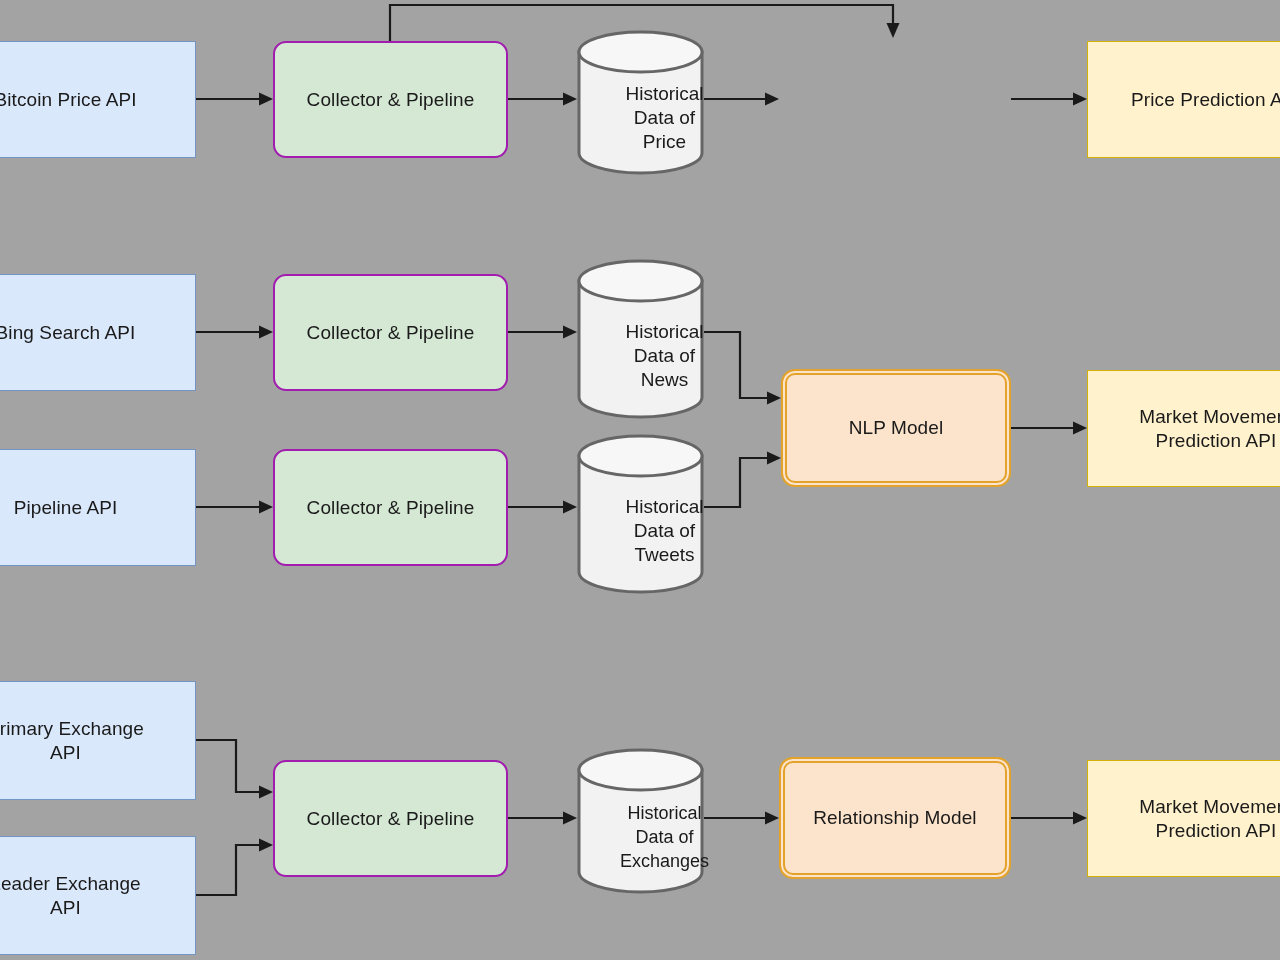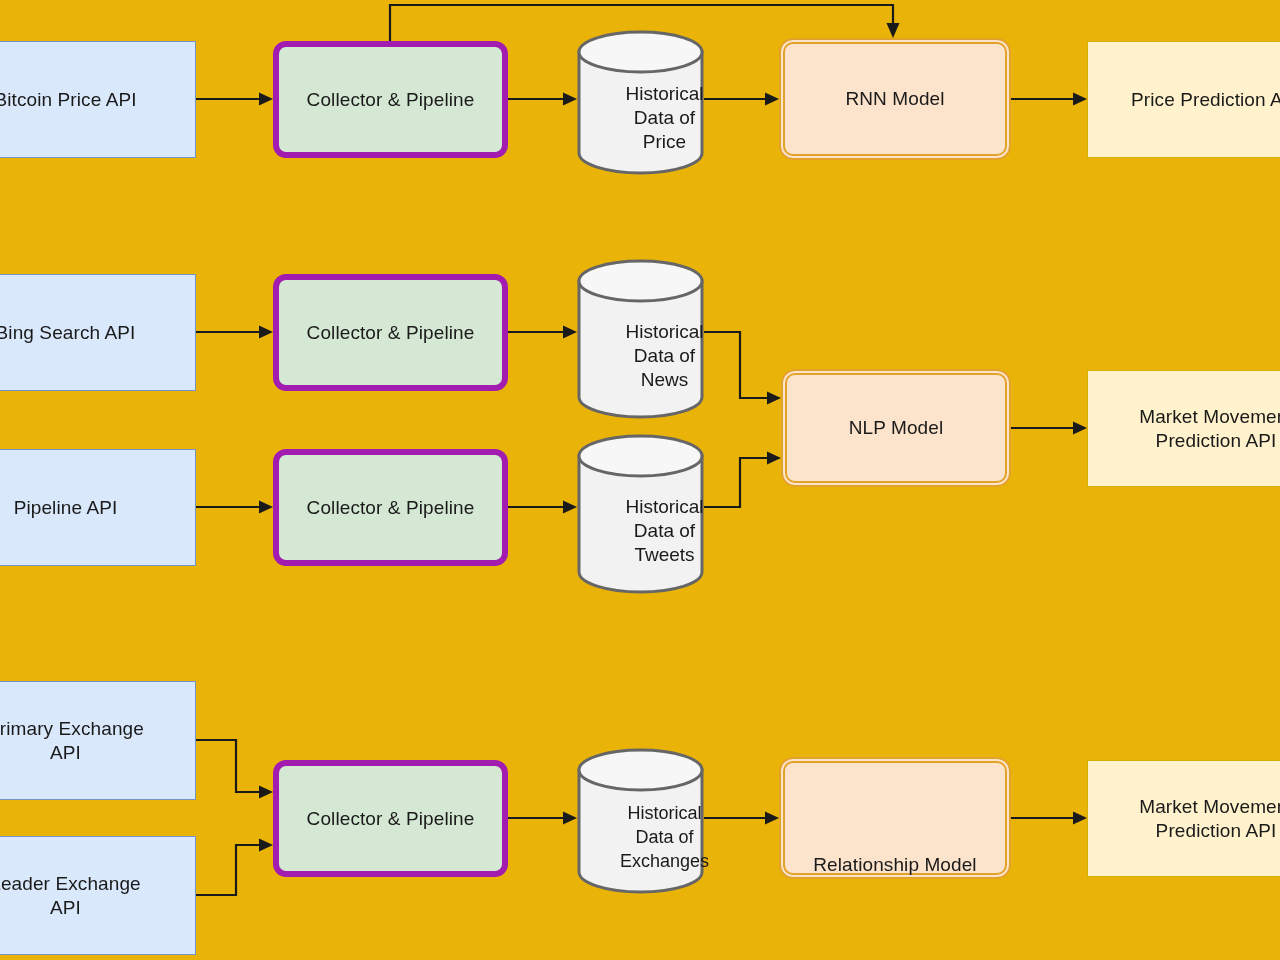--- a/index.html
+++ b/index.html
@@ -4,21 +4,21 @@
 <style>
   html, body {
     margin: 0;
     padding: 0;
     background: #ffffff;
   }
   #canvas {
     position: relative;
     width: 1280px;
     height: 960px;
-    background: #eab308;
+    background: #a3a3a3;
     overflow: hidden;
     font-family: "Liberation Sans", sans-serif;
   }
   .node {
     position: absolute;
     box-sizing: border-box;
     display: flex;
     align-items: center;
     justify-content: center;
     text-align: center;
@@ -29,21 +29,21 @@
     white-space: pre;
   }
   
   .box-source {
     background: #dae8fc;
     border: 1px solid #7495c4;
   }
   
   .box-process {
     background: #d5e8d4;
-    border: 6px solid #a21caf;
+    border: 2px solid #a21caf;
     border-radius: 13px;
   }
   
   .box-model {
     background: #fce3cb;
     border: 2px solid #e3a32a;
     border-radius: 14px;
     box-shadow: inset 0 0 0 2px #fce3cb, inset 0 0 0 4px #e3a32a;
   }
   
@@ -200,23 +200,20 @@
   <div class="cylinder" style="left:577px; top:30px; width:127px; height:145px;">
     <svg width="127" height="145" viewBox="0 0 127 145">
       <path d="M 2 22 L 2 123 A 61.5 20 0 0 0 125 123 L 125 22 Z" fill="#f2f2f2" stroke="#666666" stroke-width="3"></path>
       <ellipse cx="63.5" cy="22" rx="61.5" ry="20" fill="#f7f7f7" stroke="#666666" stroke-width="3"></ellipse>
     </svg>
     <div class="cyl-label" style="top:52px;">Historical
 Data of
 Price</div>
   </div>
 
-  <div class="node box-model" style="left:779px; top:38px; width:232px; height:122px;">
-    <span class="node-label">RNN Model</span>
-  </div>
 
   <div class="node box-output" style="left:1087px; top:41px; width:258px; height:117px;">
     <span class="node-label">Price Prediction API</span>
   </div>
 
   <div class="node box-source" style="left:-65px; top:274px; width:261px; height:117px;">
     <span class="node-label">Bing Search API</span>
   </div>
 
   <div class="node box-process" style="left:273px; top:274px; width:235px; height:117px;">
@@ -277,21 +274,21 @@
   <div class="cylinder" style="left:577px; top:748px; width:127px; height:146px;">
     <svg width="127" height="146" viewBox="0 0 127 146">
       <path d="M 2 22 L 2 124 A 61.5 20 0 0 0 125 124 L 125 22 Z" fill="#f2f2f2" stroke="#666666" stroke-width="3"></path>
       <ellipse cx="63.5" cy="22" rx="61.5" ry="20" fill="#f7f7f7" stroke="#666666" stroke-width="3"></ellipse>
     </svg>
     <div class="cyl-label" style="top:53px; font-size:18px;">Historical
 Data of
 Exchanges</div>
   </div>
 
-  <div class="node box-model" style="left:779px; top:757px; width:232px; height:122px;align-items:flex-end;">
+  <div class="node box-model" style="left:779px; top:757px; width:232px; height:122px;">
     <span class="node-label">Relationship Model</span>
   </div>
 
   <div class="node box-output" style="left:1087px; top:760px; width:258px; height:117px;">
     <span class="node-label">Market Movement
 Prediction API</span>
   </div>
 
 </div>
 

